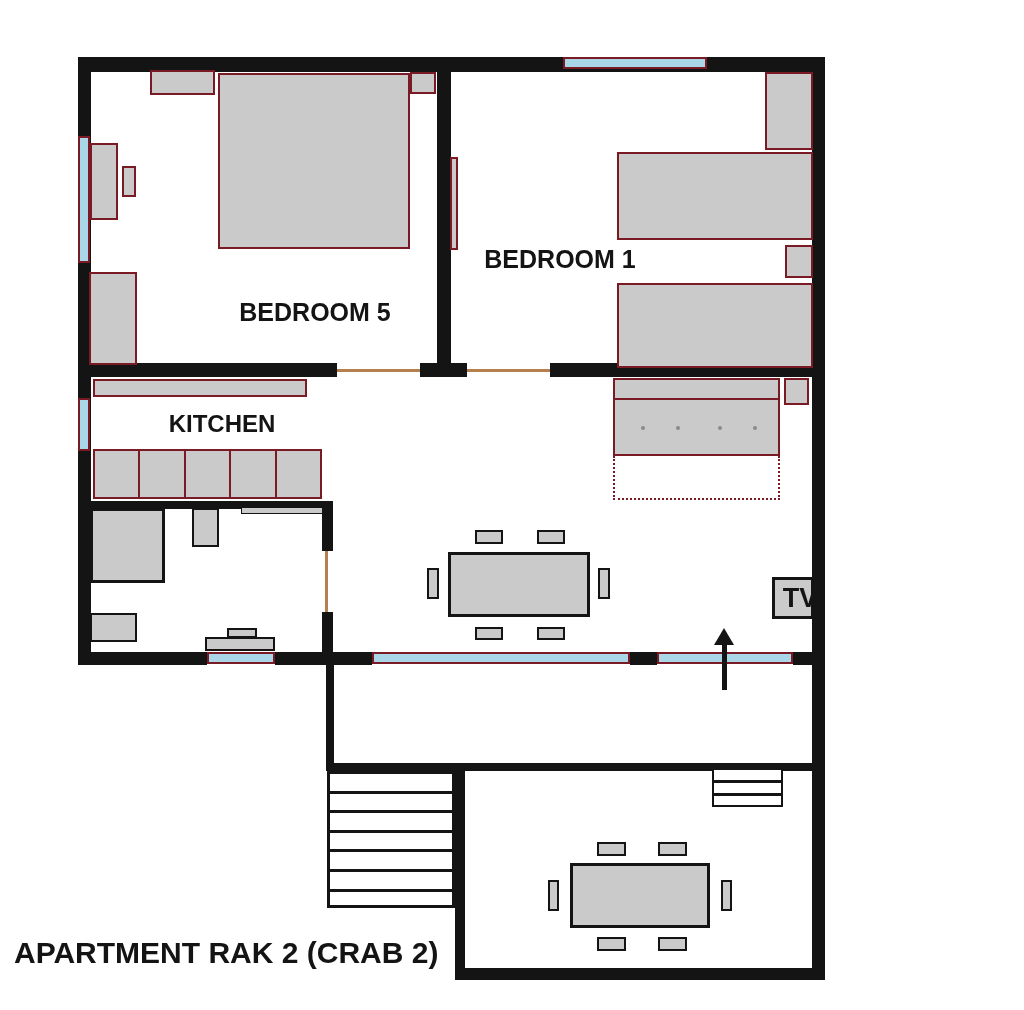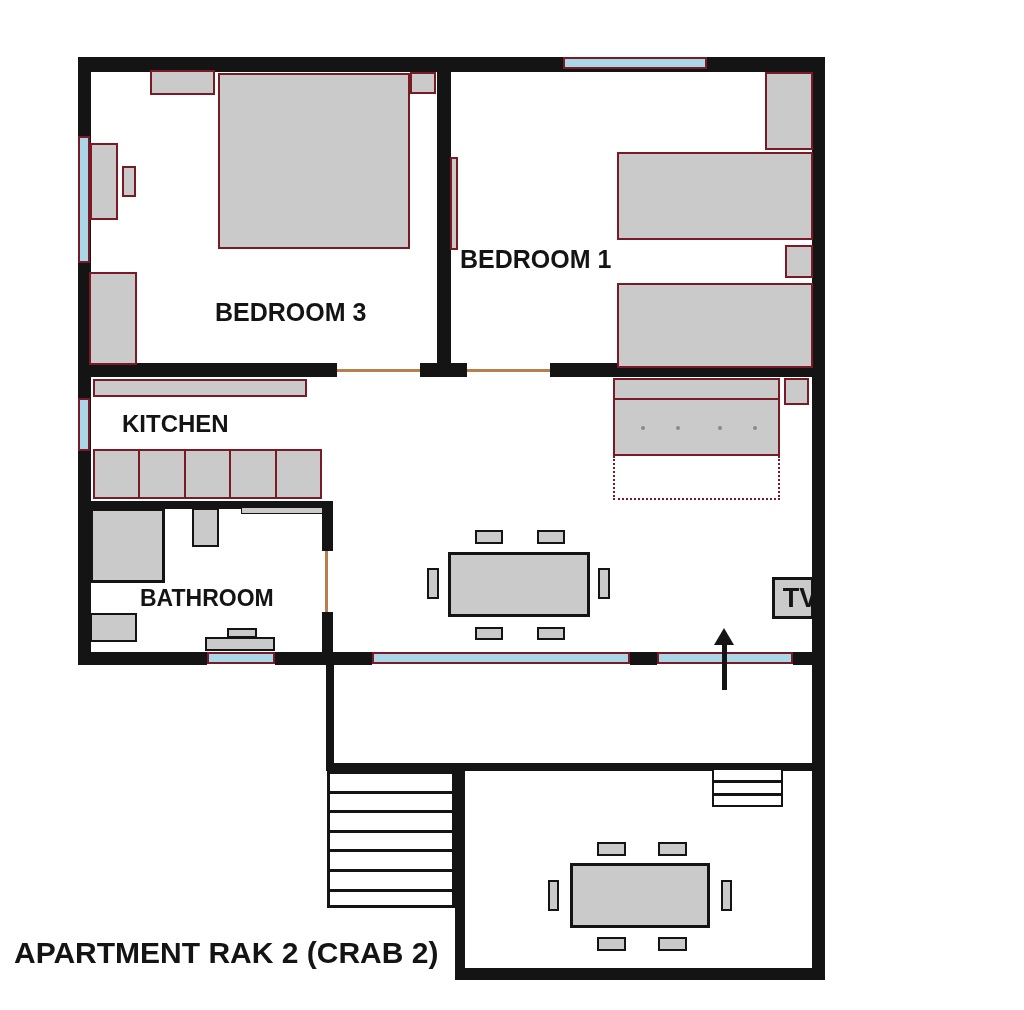--- a/index.html
+++ b/index.html
@@ -15,21 +15,21 @@
   .plan{position:relative;width:1024px;height:1010px;background:var(--bg);
         font-family:"Liberation Sans",sans-serif;overflow:hidden;}
   .abs{position:absolute;box-sizing:border-box;}
   .wall{background:var(--wall);}
   .win{background:var(--window);border:2px solid var(--fborder);}
   .door-h{background:var(--door);}
   .door-v{background:var(--door);}
   .furn{background:var(--ffill);border:2px solid var(--fborder);}
   .furnk{background:var(--ffill);border:2px solid var(--wall);}
   .furnk3{background:var(--ffill);border:3px solid var(--wall);}
-  .label{color:var(--text);font-weight:bold;white-space:nowrap;
+  .label{color:var(--text);font-weight:bold;text-align:center;white-space:nowrap;
          font-size:24px;line-height:1.1;}
   .title{color:var(--text);font-weight:bold;font-size:30px;white-space:nowrap;}
   .sofa-ext{border:2px dotted var(--fborder);border-top:none;background:transparent;}
   .dot{position:absolute;width:4px;height:4px;background:#8a8a8a;border-radius:50%;}
   .stairs{background:repeating-linear-gradient(to bottom,#fff 0px,#fff 16.6px,var(--wall) 16.6px,var(--wall) 19.6px);
           border:3px solid var(--wall);}
   .steps3{background:repeating-linear-gradient(to bottom,#fff 0px,#fff 10.5px,var(--wall) 10.5px,var(--wall) 13px);
           border:2px solid var(--wall);}
   .counter{background:var(--fborder);display:flex;gap:2px;padding:2px;}
   .counter > div{flex:1;background:var(--ffill);}
@@ -135,20 +135,19 @@
   <div class="abs steps3" style="left:712px;top:768px;width:71px;height:39px;"></div>
 
   <div class="abs furnk3" style="left:570px;top:863px;width:140px;height:65px;"></div>
   <div class="abs furnk" style="left:597px;top:842px;width:29px;height:14px;"></div>
   <div class="abs furnk" style="left:658px;top:842px;width:29px;height:14px;"></div>
   <div class="abs furnk" style="left:597px;top:937px;width:29px;height:14px;"></div>
   <div class="abs furnk" style="left:658px;top:937px;width:29px;height:14px;"></div>
   <div class="abs furnk" style="left:548px;top:880px;width:11px;height:31px;"></div>
   <div class="abs furnk" style="left:721px;top:880px;width:11px;height:31px;"></div>
 
-  <div class="abs label" style="left:215px;top:299px;width:200px;font-size:25px;">BEDROOM 3</div>
+  <div class="abs label" style="left:215px;top:299px;width:200px;font-size:25px;">BEDROOM 5</div>
   <div class="abs label" style="left:460px;top:246px;width:200px;font-size:25px;">BEDROOM 1</div>
   <div class="abs label" style="left:122px;top:411px;width:200px;">KITCHEN</div>
-  <div class="abs label" style="left:140px;top:586px;width:200px;font-size:23px;">BATHROOM</div>
 
   <div class="abs title" style="left:14px;top:936px;">APARTMENT RAK 2 (CRAB 2)</div>
 
 </div>
 
 </body></html>

